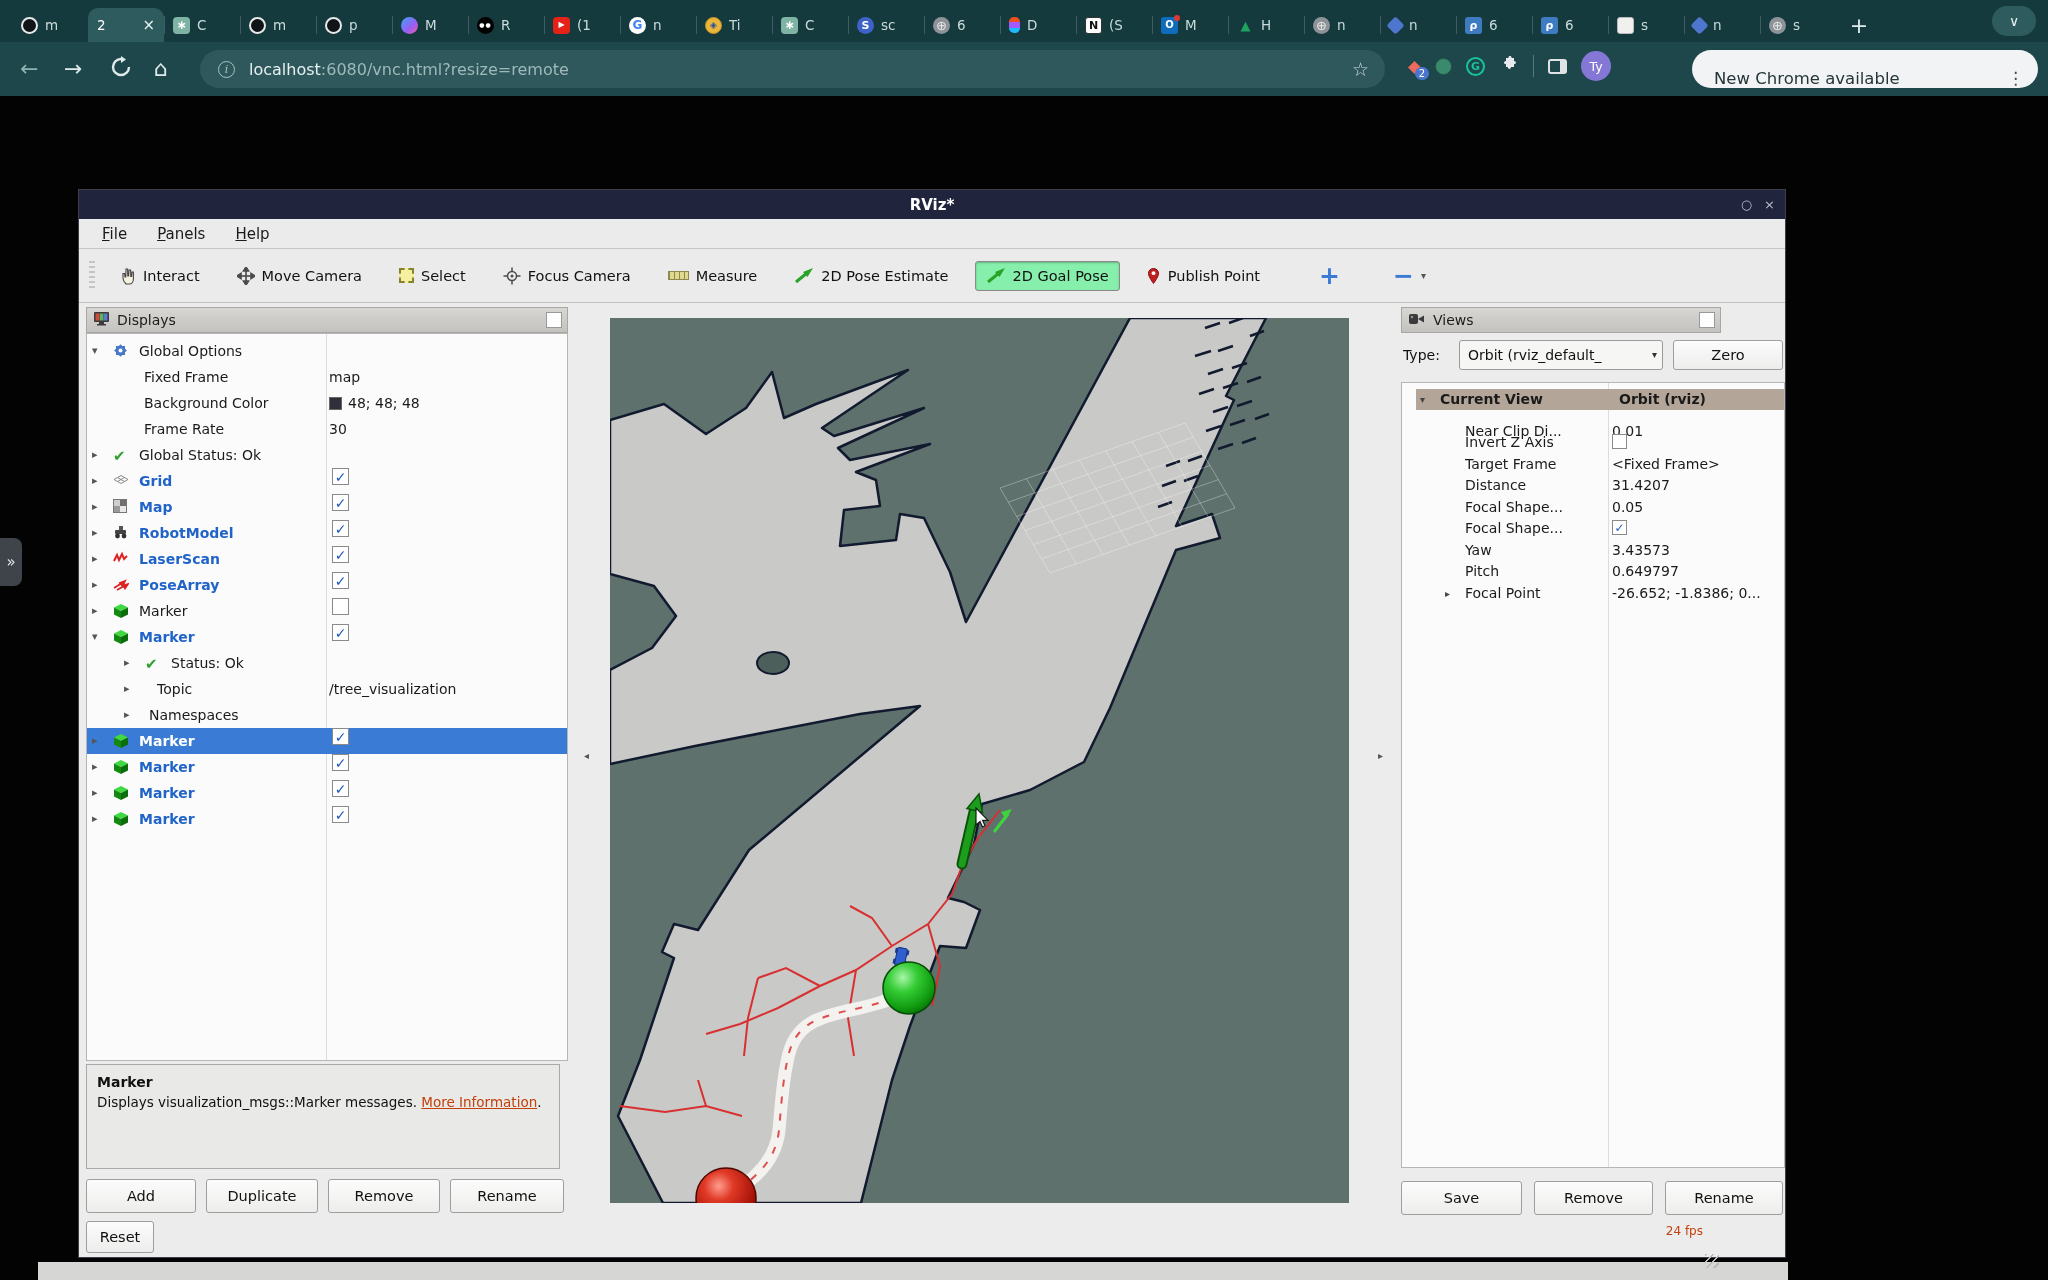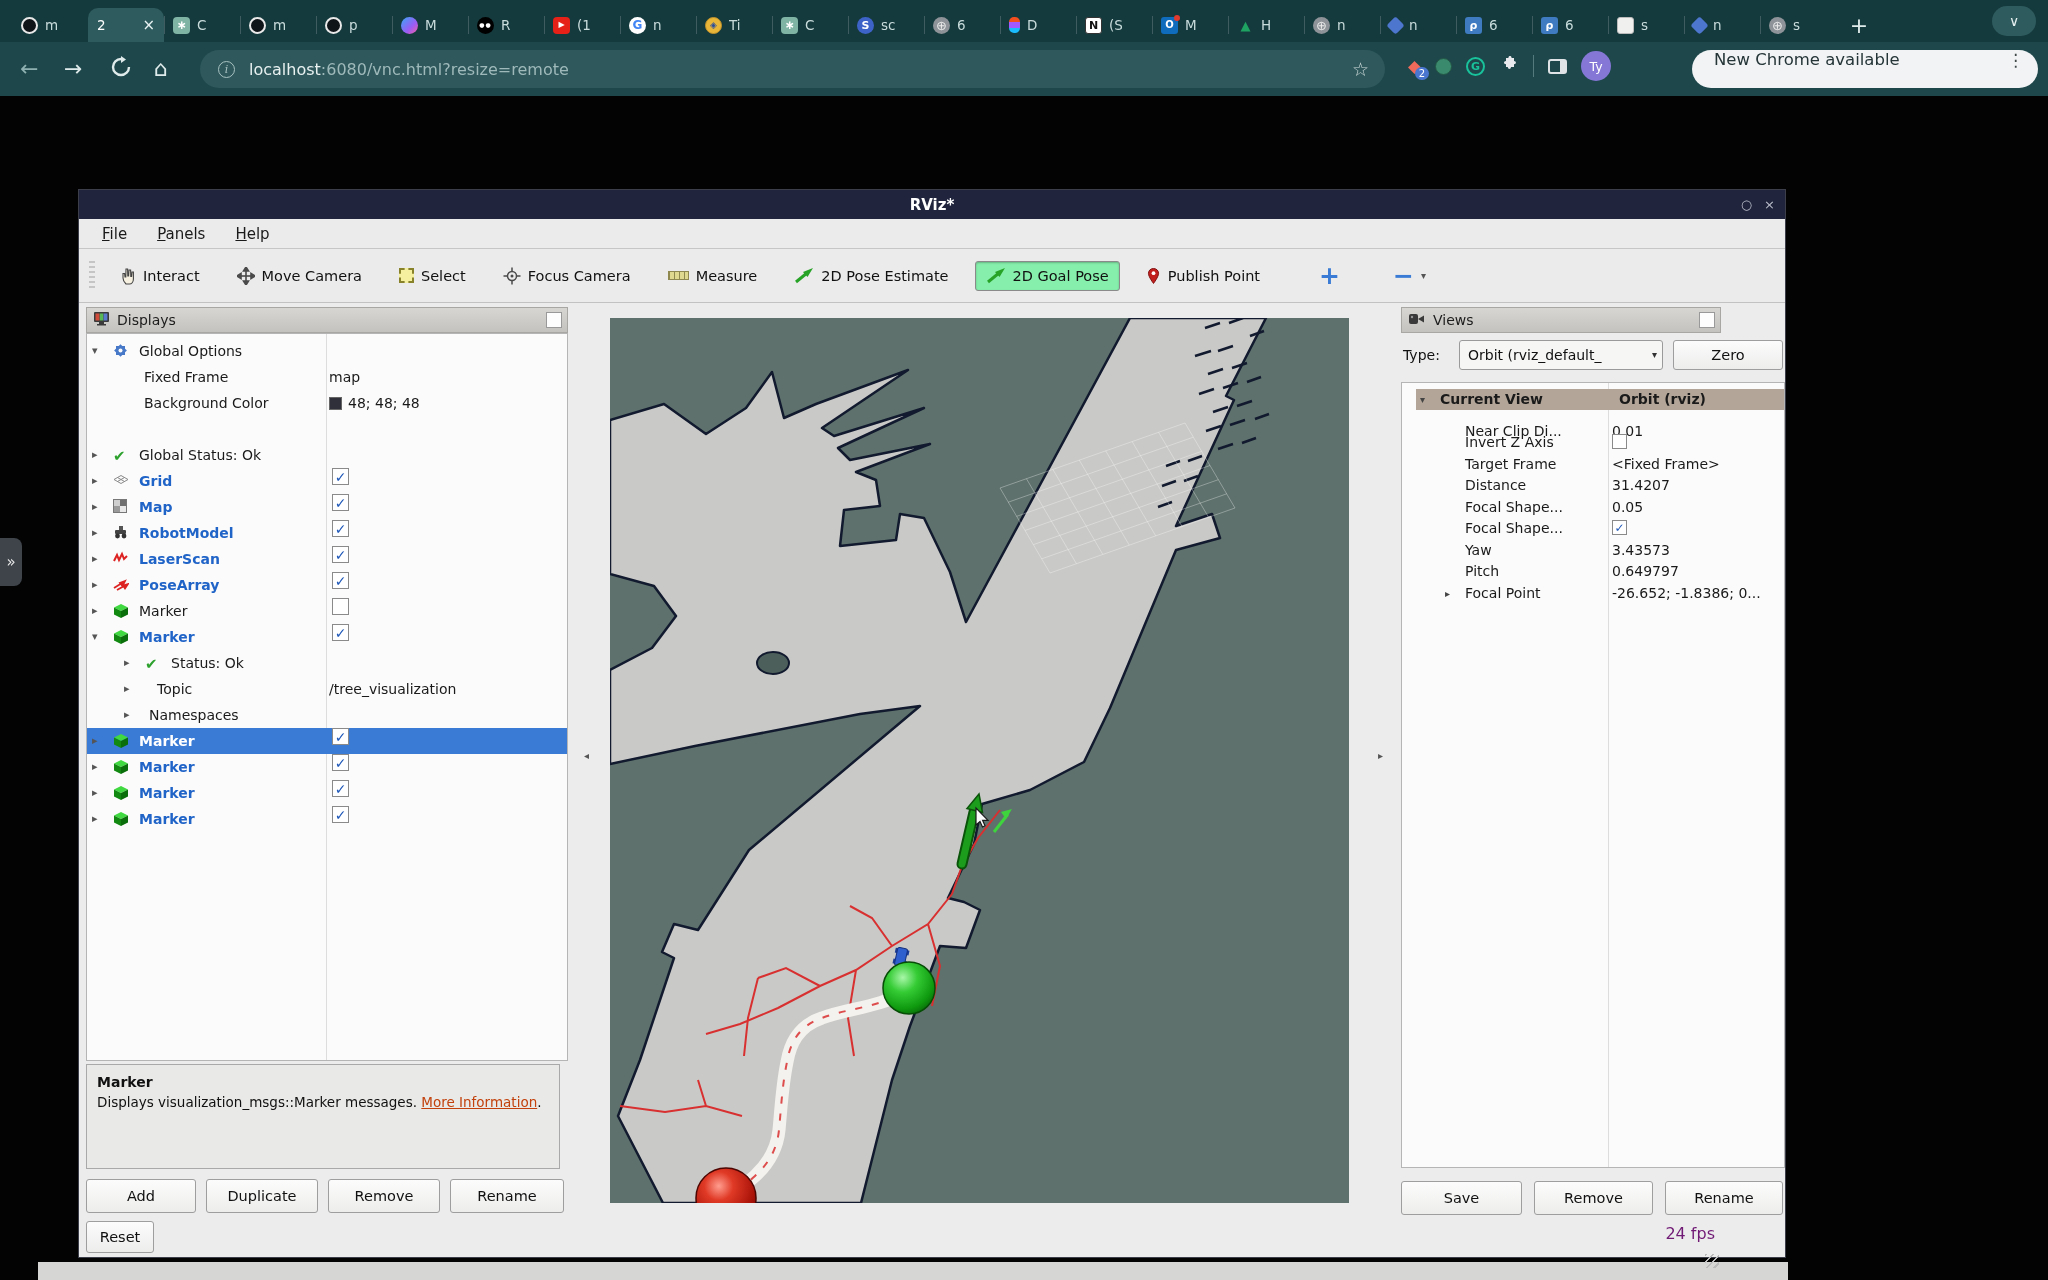--- a/index.html
+++ b/index.html
@@ -57,21 +57,21 @@
   .badge{position:absolute;right:-8px;bottom:-4px;background:#4a76d0;color:#fff;font-size:10px;border-radius:7px;padding:0 4px;line-height:13px}
   .ext-green{width:17px;height:17px;border-radius:50%;background:#3a8a6e;border:1px solid #245645}
   .grammarly{width:19px;height:19px;border-radius:50%;border:2px solid #19c29a;color:#19c29a;font-size:11px;font-weight:bold;
     display:flex;align-items:center;justify-content:center}
   .divider{width:1px;height:22px;background:#557a7d}
   .sidebaricon{width:19px;height:15px;border:2px solid #dfe3e6;border-radius:3px;position:relative}
   .sidebaricon::after{content:"";position:absolute;right:0;top:0;width:5px;height:100%;background:#dfe3e6}
   .avatar{width:30px;height:30px;border-radius:50%;background:#8577d6;color:#fff;font-size:12.5px;
     display:flex;align-items:center;justify-content:center}
   .updatepill{position:absolute;left:1692px;top:8px;width:346px;height:38px;border-radius:19px;background:#f1f3f4;
-    color:#253538;font-size:16.5px;display:flex;align-items:flex-start;padding:0 14px 0 22px}
+    color:#253538;font-size:16.5px;display:flex;align-items:flex-end;padding:0 14px 0 22px}
   .kebab{margin-left:auto;font-size:17px;color:#40484a}
 
   .page{position:absolute;left:0;top:96px;width:2048px;height:1184px;background:#030303}
   .novnc-handle{position:absolute;left:0;top:538px;width:22px;height:48px;background:#3f444b;border-radius:0 8px 8px 0;
     color:#e8e8e8;display:flex;align-items:center;justify-content:center;font-size:15px}
   .vnc-bottom{position:absolute;left:38px;top:1262px;width:1750px;height:18px;background:#d6d6d4}
 
   
   .rviz{position:absolute;left:78px;top:189px;width:1708px;height:1069px;background:var(--panel-bg);border:1px solid #3c3f4a}
   .titlebar{position:absolute;left:0;top:0;width:100%;height:29px;background:var(--titlebar);color:#fff;
@@ -127,21 +127,21 @@
     font-size:14px;line-height:28px;padding:0 20px 0 8px;white-space:nowrap;overflow:hidden}
   .combo .arrow{position:absolute;right:5px;top:0;color:#333;font-size:10px}
   .zerobtn{left:272px;top:0;width:110px;height:30px;position:absolute}
   .vtree{position:absolute;left:0;top:75px;width:384px;height:786px;background:#fbfbfb;border:1px solid #b5b5b5;overflow:hidden}
   .vrow{position:absolute;left:0;width:100%;height:21px;font-size:14px;color:#1a1a1a}
   .vrow>span{position:absolute;top:0;line-height:21px;white-space:nowrap}
   .vrow .exp{color:#444;font-size:10px}
   .vrow.hdr .hl{position:absolute;left:14px;top:0;right:0;height:21px;background:var(--current-view-bg)}
   .vrow.hdr .rlabel,.vrow.hdr .rvalue{font-weight:bold}
   .vrow .cb{top:2px}
-  .fps{position:absolute;top:917px;right:6px;font-size:16px;color:#701a75}
+  .fps{position:absolute;top:917px;right:18px;font-size:12px;color:#c2410c}
   .grip{position:absolute;right:2px;top:947px;width:14px;height:14px;
     background:repeating-linear-gradient(135deg,#bbb 0 2px,transparent 2px 5px)}
 </style>
 </head>
 <body>
 
 <div class="tabstrip">
   <div class="tabs" id="tabs-container">
       <div class="tab">
         <span class="fav fav-github"></span>
@@ -414,20 +414,24 @@
           <span class="rlabel" style="left:52px">Global Options</span>
         </div>
         <div class="trow" style="top: 30px;">
           <span class="rlabel" style="left:57px">Fixed Frame</span>
           <span class="rvalue" style="left:242px"><span class="vt">map</span></span>
         </div>
         <div class="trow" style="top: 56px;">
           <span class="rlabel" style="left:57px">Background Color</span>
           <span class="rvalue" style="left:242px"><span class="swatch"></span><span class="vt">48; 48; 48</span></span>
         </div>
+        <div class="trow" style="top: 82px;">
+          <span class="rlabel" style="left:57px">Frame Rate</span>
+          <span class="rvalue" style="left:242px"><span class="vt">30</span></span>
+        </div>
         <div class="trow" style="top: 108px;">
           <span class="exp" style="left:5px">▸</span>
           <span class="ricon" style="left:26px"><span style="color:#2da12d;font-size:15px;font-weight:bold">✔</span></span>
           <span class="rlabel" style="left:52px">Global Status: Ok</span>
         </div>
         <div class="trow blue" style="top: 134px;">
           <span class="exp" style="left:5px">▸</span>
           <span class="ricon" style="left:26px"><svg width="16" height="13" viewBox="0 0 16 13">
               <g stroke="#8a8a8a" fill="none">
                 <path d="M1 6.5 L8 2.5 L15 6.5 L8 10.5 Z"></path>

